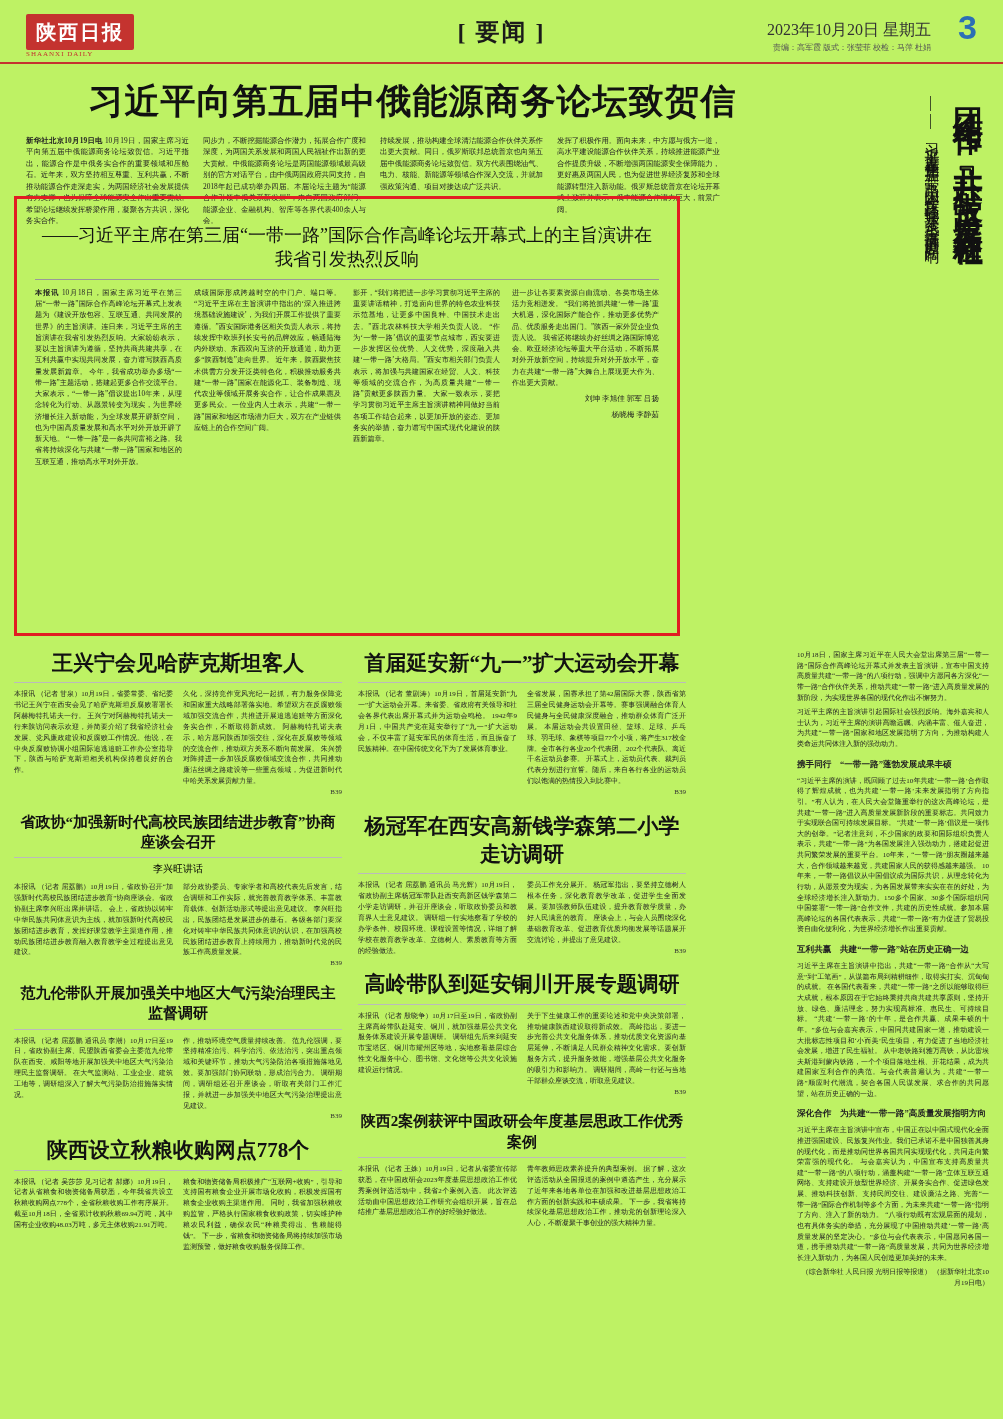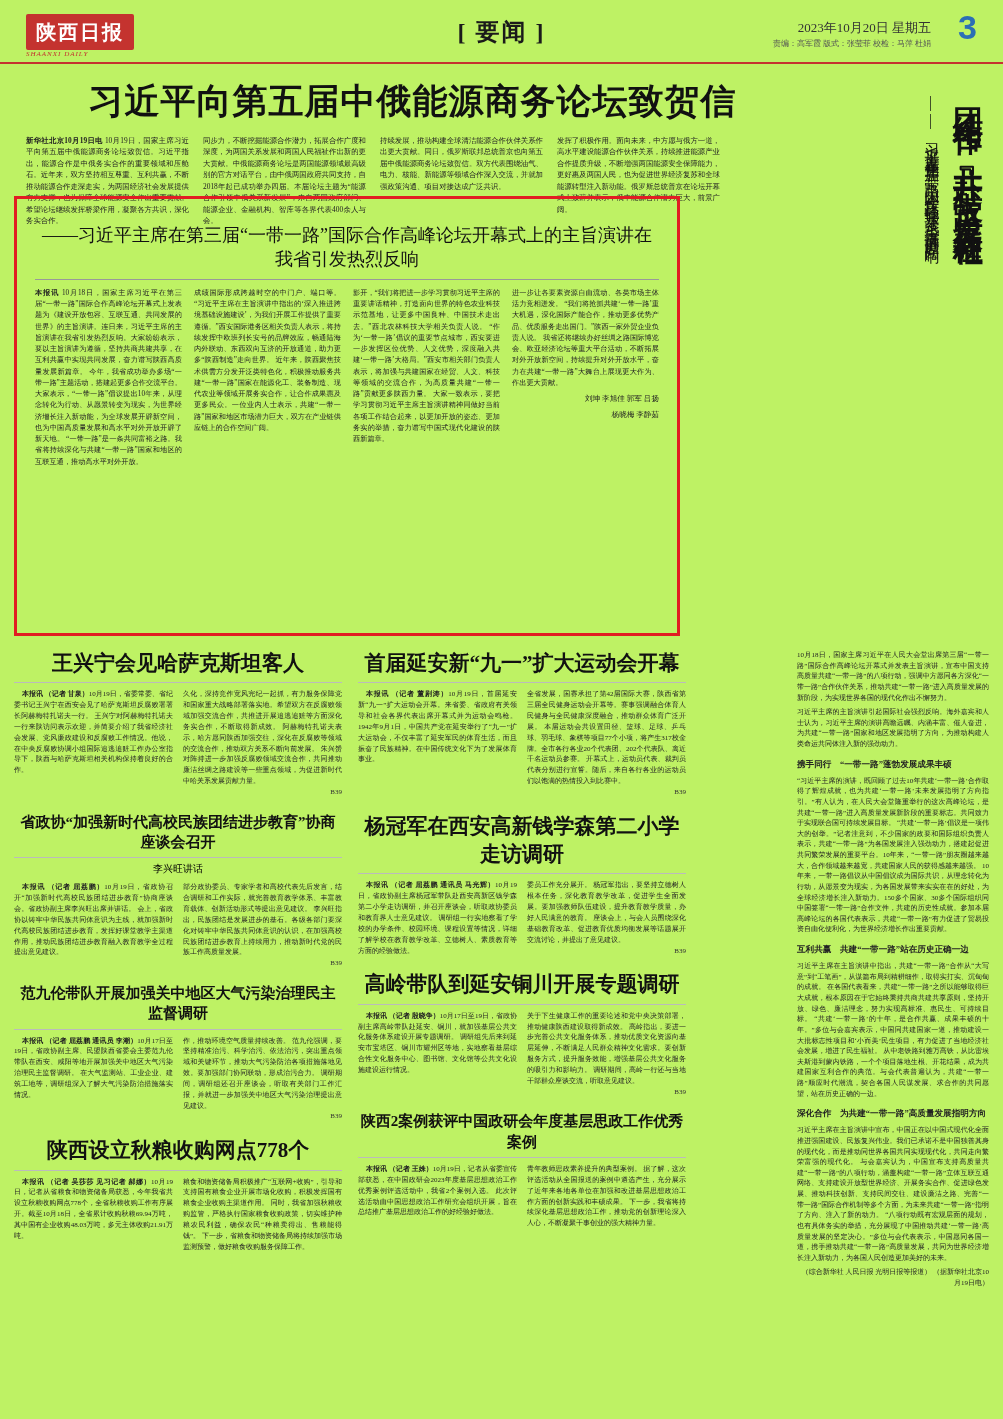--- a/index.html
+++ b/index.html
@@ -4,25 +4,25 @@
 <style>
   html,body{margin:0;padding:0;background:#e8e8e6;}
   body{font-family:"Liberation Serif","DejaVu Serif",serif;}
   .page{width:1003px;height:1419px;background:#bef264;position:relative;overflow:hidden;box-sizing:border-box;}
 
   
   .masthead{position:relative;height:62px;border-bottom:2px solid #c4332f;}
   .logo{position:absolute;left:26px;top:14px;width:108px;height:36px;background:#c4332f;color:#fff;
         display:flex;align-items:center;justify-content:center;font-size:20px;letter-spacing:2px;
         font-family:"Liberation Serif",serif;font-weight:bold;border-radius:2px;}
-  .logo-sub{position:absolute;left:26px;top:50px;font-size:7px;color:#c4332f;letter-spacing:1px;font-style:italic;}
+  .logo-sub{position:absolute;left:26px;top:50px;font-size:7px;color:#c4332f;letter-spacing:1px;}
   .section-title{position:absolute;left:0;right:0;top:16px;text-align:center;font-size:24px;font-weight:bold;
         letter-spacing:2px;color:#1a1a1a;}
   .meta{position:absolute;right:72px;top:18px;text-align:right;font-size:10px;color:#333;line-height:1.5;}
-  .meta .date{font-size:13px;}
+  .meta .date{font-size:16px;}
   .meta .credits{font-size:8px;color:#555;}
   .pagenum{position:absolute;right:26px;top:8px;font-size:34px;font-weight:bold;color:#2b6fb5;
         font-family:"Liberation Sans",sans-serif;}
 
   
   .head-wrap{padding:14px 26px 0 26px;}
   .main-headline{font-size:35px;font-weight:bold;letter-spacing:1px;text-align:center;color:#111;
         padding-right:178px;}
 
   
@@ -56,21 +56,21 @@
   
   .lower{position:absolute;left:14px;top:645px;width:672px;display:flex;gap:16px;}
   .lcol{width:328px;}
   .story{margin-bottom:10px;}
   .st-title{font-size:21px;font-weight:bold;text-align:center;line-height:1.35;color:#111;
         padding:4px 0 5px 0;border-bottom:1px solid #bbb;margin-bottom:6px;}
   .st-title.two{font-size:15px;}
   .st-byline{text-align:center;font-size:10px;margin:-2px 0 6px 0;}
   .st-cols{display:flex;gap:10px;}
   .st-cols .sc{flex:1;font-size:7px;line-height:1.55;text-align:justify;color:#222;}
-  .st-cols .sc .lead{font-weight:bold;margin-left:8px;}
+  .st-cols .sc .lead{font-weight:normal;}
   .st-end{text-align:right;font-size:7px;color:#333;}
 </style>
 </head>
 <body>
 
 <div class="page">
 
   <div class="masthead">
     <div class="logo">陕西日报</div>
     <div class="logo-sub">SHAANXI DAILY</div>

